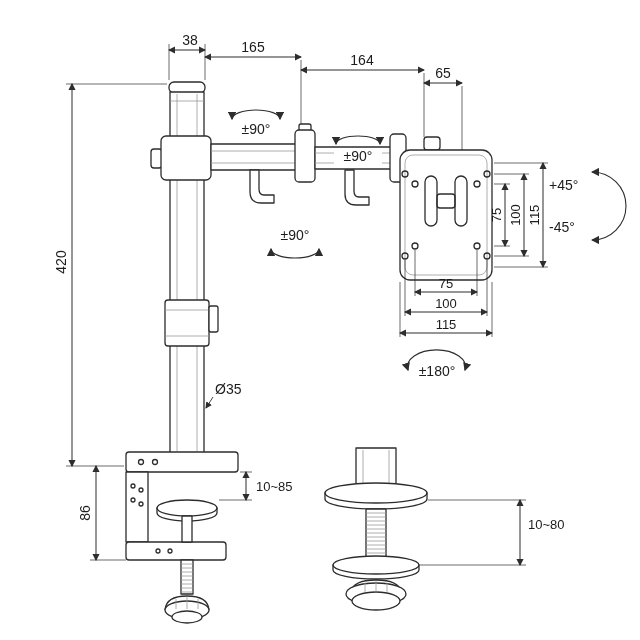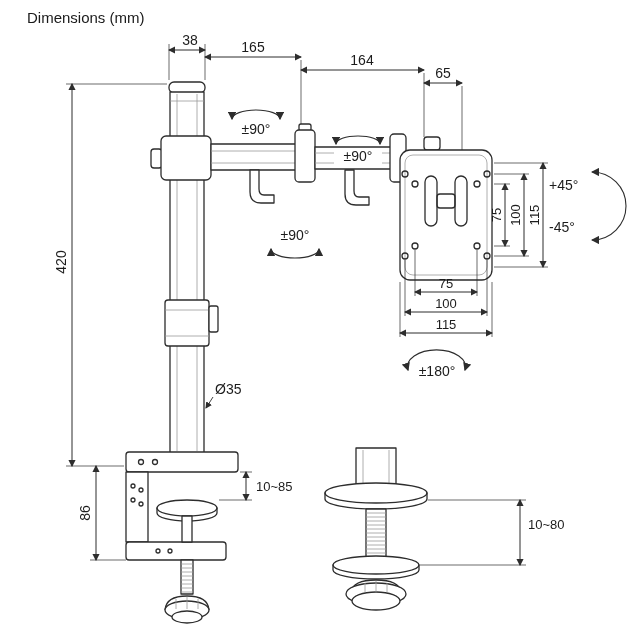--- a/index.html
+++ b/index.html
@@ -23,21 +23,20 @@
   svg .rot{stroke:#2d2d2d;stroke-width:1.1;fill:none;marker-start:url(#arw);marker-end:url(#arw);}
   svg .lead{stroke:#2d2d2d;stroke-width:0.9;fill:none;marker-end:url(#arw);}
   svg text{font-family:"Liberation Sans", sans-serif;font-size:14px;fill:#1c1c1c;stroke:none;}
   svg text.sm{font-size:13px;}
   svg .bg{fill:#ffffff;stroke:none;}
 </style>
 </head>
 <body>
 
 <div class="canvas">
-  <div class="title">Dimensions (mm)</div>
 
   <svg width="640" height="640" viewBox="0 0 640 640">
     <defs>
       <marker id="arw" viewBox="0 0 10 10" refX="8.5" refY="5" markerWidth="7.5" markerHeight="7.5" orient="auto-start-reverse">
         <path d="M0,0 L10,5 L0,10 Z" fill="#2d2d2d"></path>
       </marker>
     </defs>
 
     <g>
       <rect class="partw" x="169" y="82" width="36" height="11" rx="5"></rect>

